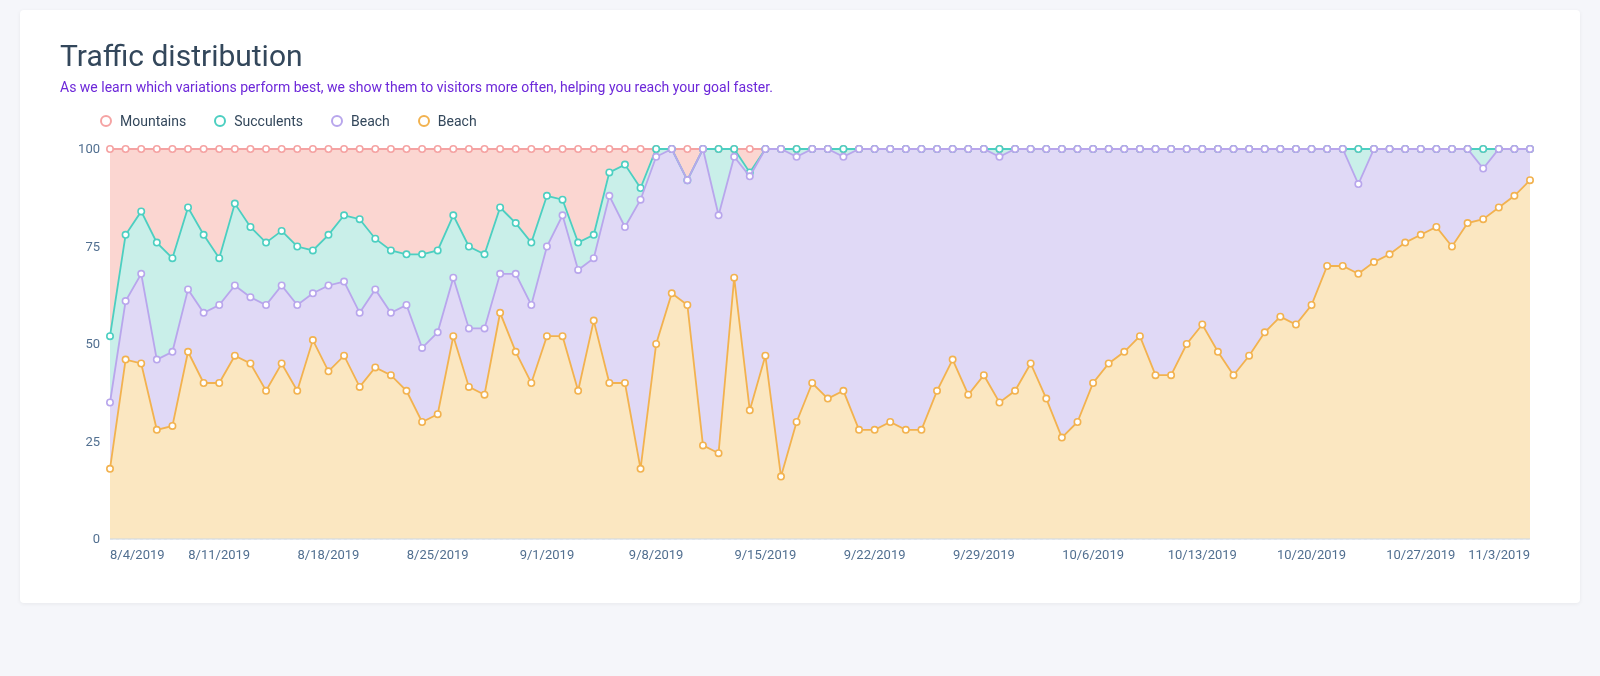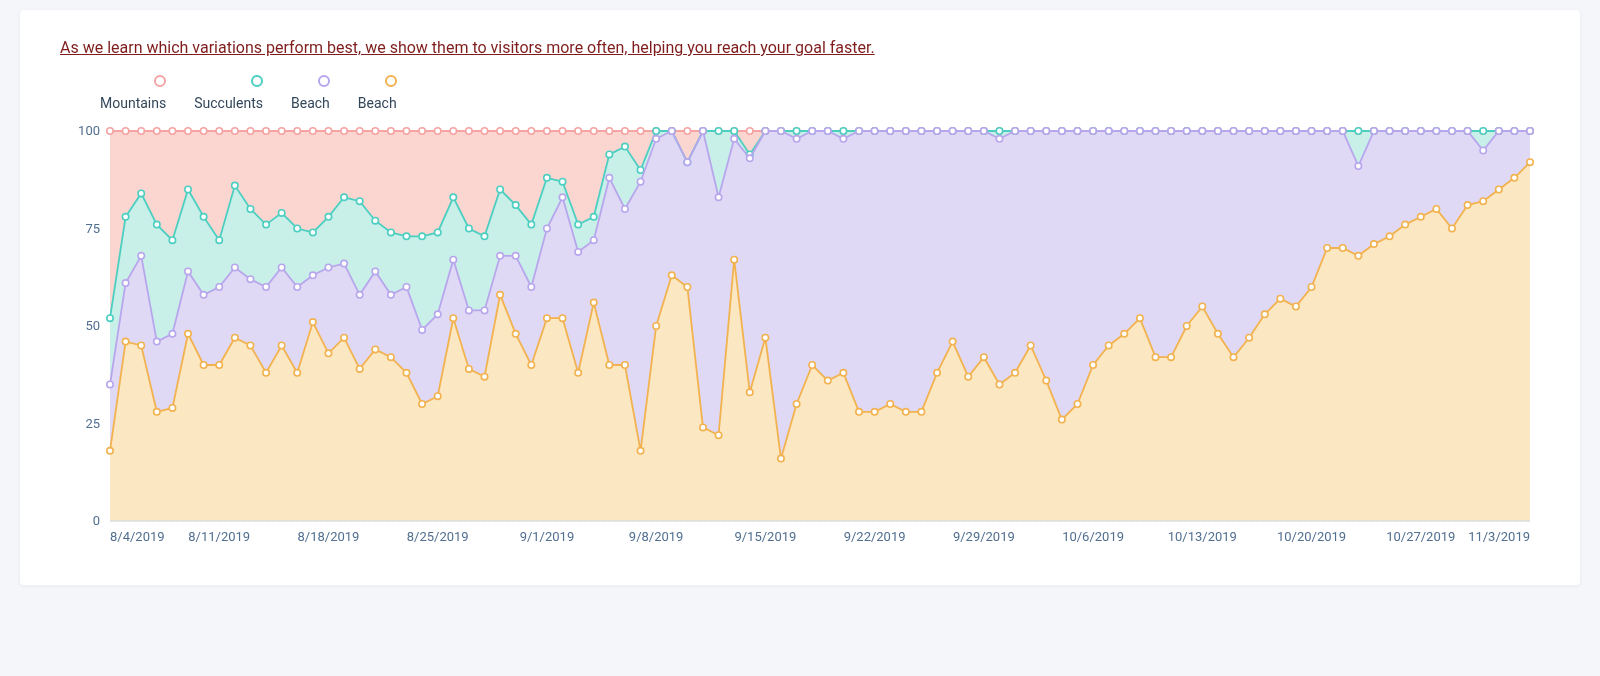--- a/index.html
+++ b/index.html
@@ -17,38 +17,36 @@
     padding: 28px 40px 24px 40px;
     box-sizing: border-box;
   }
   .title {
     font-size: 30px;
     font-weight: 400;
     color: #33475b;
     margin: 0 0 6px 0;
   }
   .subtitle {
-    font-size: 16px;
-    color: #7f1d1d;
+    font-size: 14px;
+    color: #6d28d9;
     margin: 0 0 18px 0;
-    text-decoration: underline;
   }
   .legend {
     display: flex;
     gap: 28px;
     padding-left: 40px;
     margin-bottom: 10px;
     font-size: 14px;
     color: #33475b;
   }
   .legend-item {
     display: flex;
-    align-items: flex-end;
+    align-items: center;
     gap: 8px;
-    flex-direction: column;
   }
   .swatch {
     width: 12px;
     height: 12px;
     border-radius: 50%;
     background: #fff;
     box-sizing: border-box;
     border: 2px solid #000;
   }
   .chart-wrap {
@@ -57,20 +55,21 @@
   svg { display: block; }
   .grid line {
     stroke: #e5e9f0;
     stroke-dasharray: 3 3;
   }
 </style>
 </head>
 <body>
 
 <div class="card">
+  <h1 class="title">Traffic distribution</h1>
   <p class="subtitle">As we learn which variations perform best, we show them to visitors more often, helping you reach your goal faster.</p>
 
   <div class="legend">
     <div class="legend-item">
       <span class="swatch" id="sw-mountains" style="border-color: rgb(245, 163, 163);"></span>
       <span>Mountains</span>
     </div>
     <div class="legend-item">
       <span class="swatch" id="sw-succulents" style="border-color: rgb(76, 207, 193);"></span>
       <span>Succulents</span>

